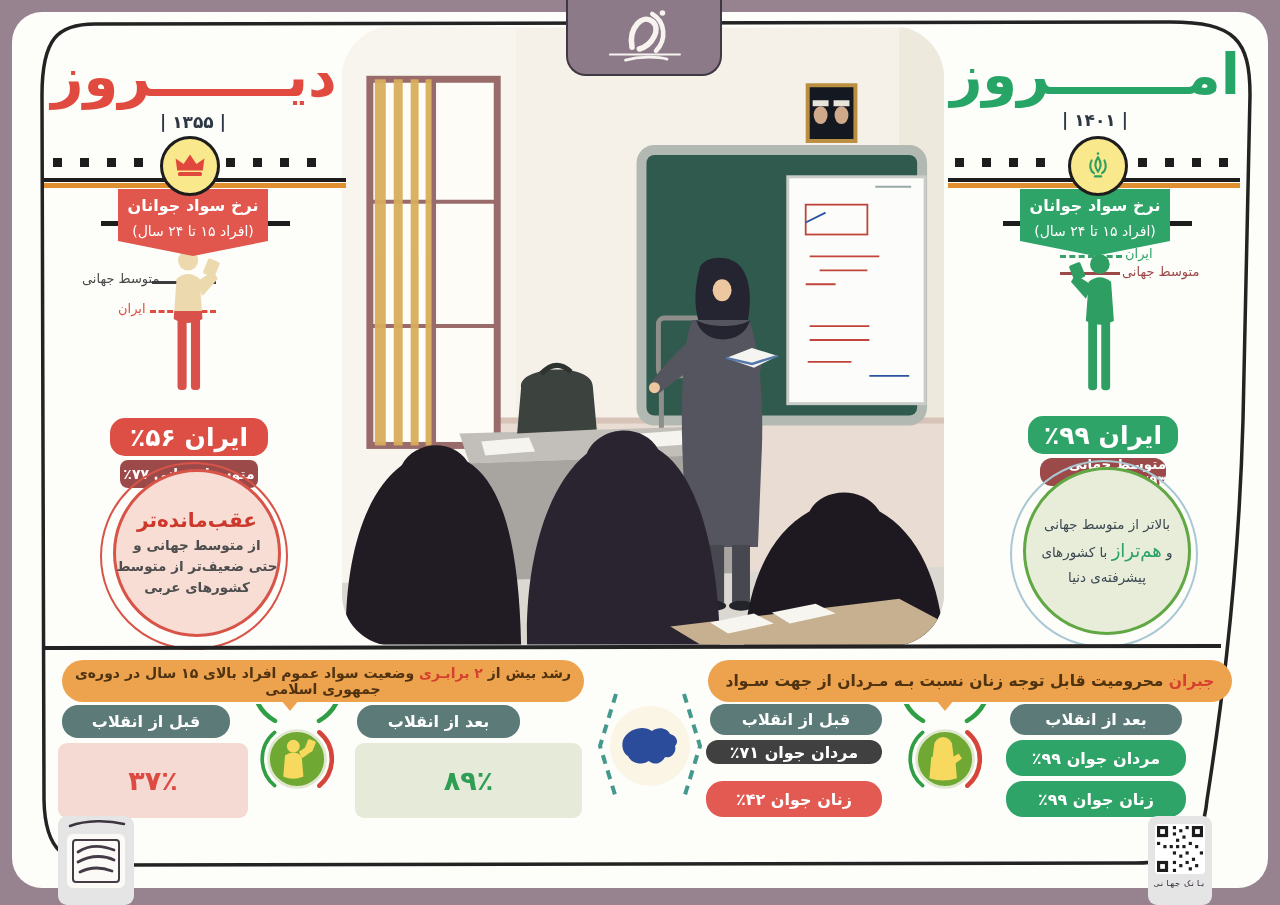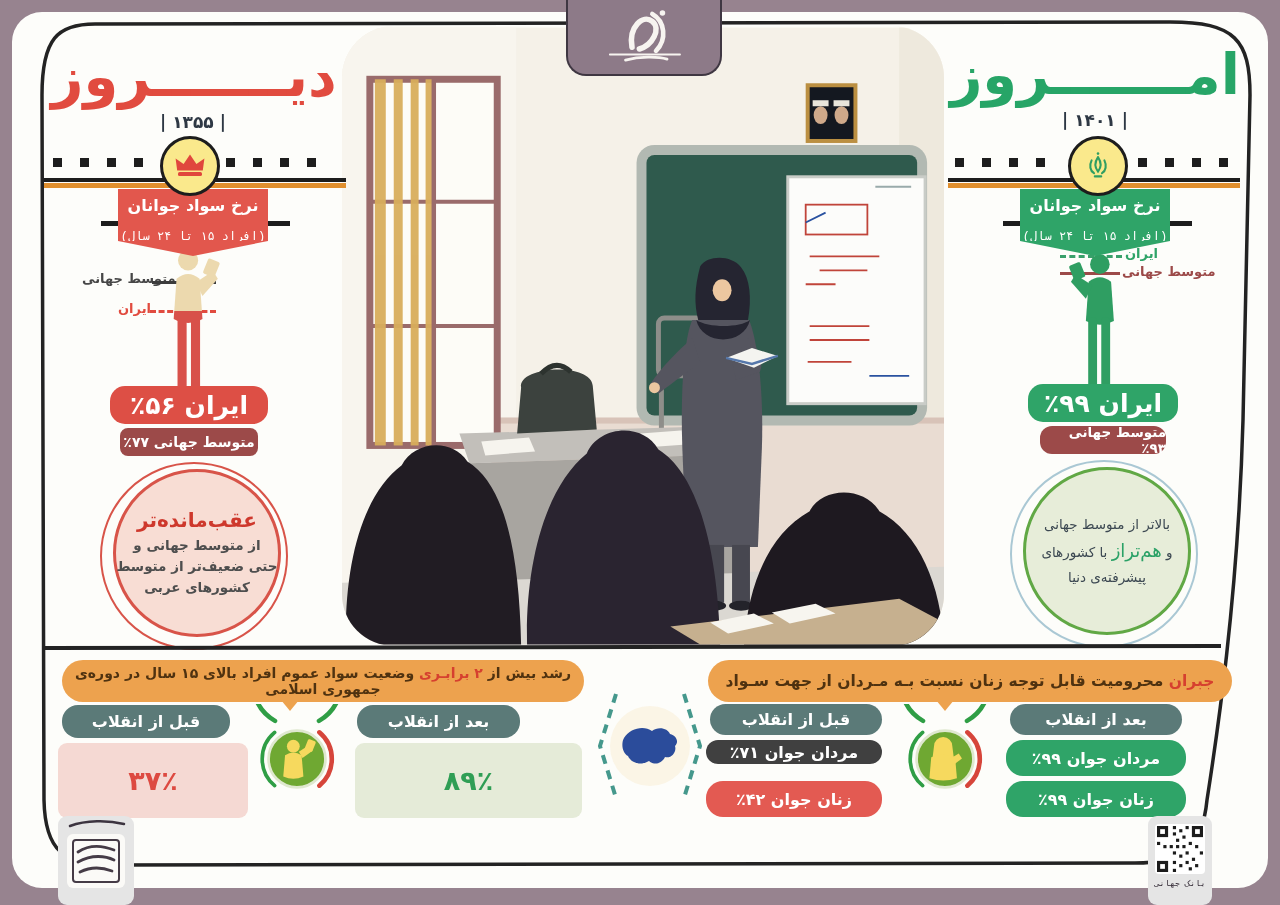--- a/index.html
+++ b/index.html
@@ -13,31 +13,31 @@
   .sqrow{display:flex;justify-content:space-between;width:90px;height:9px;}
   .sq{width:9px;height:9px;background:#1d1d1d;}
   .badge-circle{width:54px;height:54px;border-radius:50%;background:#fae98c;border:3.5px solid #1d1d1d;z-index:3;}
   .hline-dark{height:4px;background:#1d1d1d;}
   .hline-orange{height:5px;background:#e08f2e;}
   .bracket{width:38px;height:32px;border-bottom:5px solid #1d1d1d;}
   .bracket.l{border-right:5px solid #1d1d1d;}
   .bracket.r{border-left:5px solid #1d1d1d;}
   .ribbon{width:150px;height:52px;color:#fff;text-align:center;z-index:2;}
   .ribbon .t1{font-size:16px;font-weight:bold;margin-top:7px;}
-  .ribbon .t2{font-size:12px;margin-top:14px;font-family:Liberation Mono, monospace;}
+  .ribbon .t2{font-size:14px;margin-top:8px;}
   .ribbon:after{content:"";position:absolute;top:100%;right:0;width:0;height:0;
     border-left:75px solid transparent;border-right:75px solid transparent;}
   .ribbon.red{background:#e2574d;}
   .ribbon.red:after{border-top:15px solid #e2574d;}
   .ribbon.green{background:#2fa468;}
   .ribbon.green:after{border-top:15px solid #2fa468;}
-  .linelabel{font-weight:bold;font-size:13px;white-space:nowrap;}
+  .linelabel{font-weight:normal;font-size:13px;white-space:nowrap;}
   .dashline{height:0;border-top:3px dashed;}
   .solidline{height:3px;}
-  .statpill{border-radius:15px;color:#fff;font-weight:bold;}
+  .statpill{border-radius:15px;color:#fff;font-weight:bold;margin-top:32px;}
   .big-circle{border-radius:50%;}
   .circle-inner{border-radius:50%;text-align:center;}
   .banner{background:#eda24e;border-radius:21px;color:#4f3210;font-weight:bold;text-align:center;}
   .banner .hl{color:#d6402f;}
   .pointer{width:0;height:0;border-left:9px solid transparent;border-right:9px solid transparent;border-top:11px solid #eda24e;}
   .hdr{background:#5b7a78;border-radius:16px;color:#fff;font-weight:bold;font-size:16px;}
   .valbox{border-radius:9px;font-weight:bold;font-size:27px;}
   .rowpill{border-radius:17px;color:#fff;font-weight:bold;font-size:16px;}
   .tab{left:566px;top:0;width:156px;height:76px;background:#8d7a88;border:2.5px solid #3f3742;border-top:none;
        border-radius:0 0 20px 20px;box-sizing:border-box;z-index:5;}

